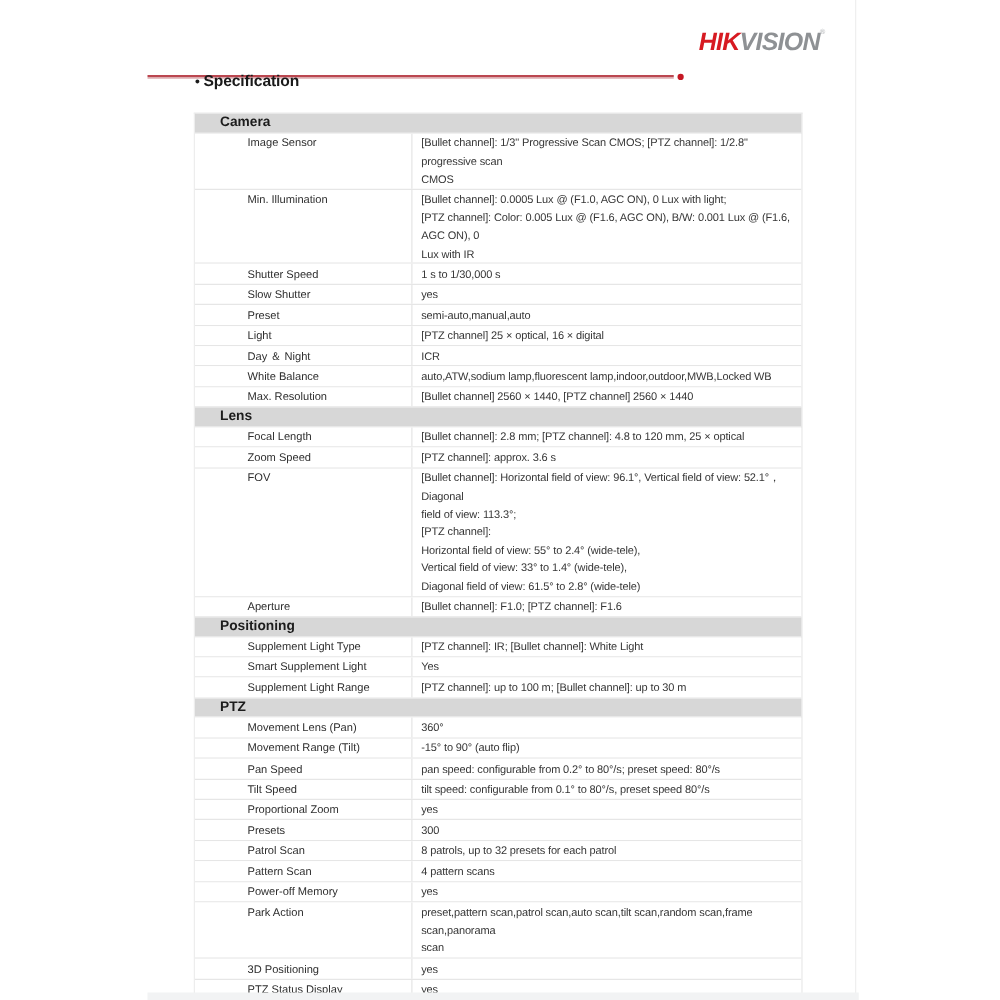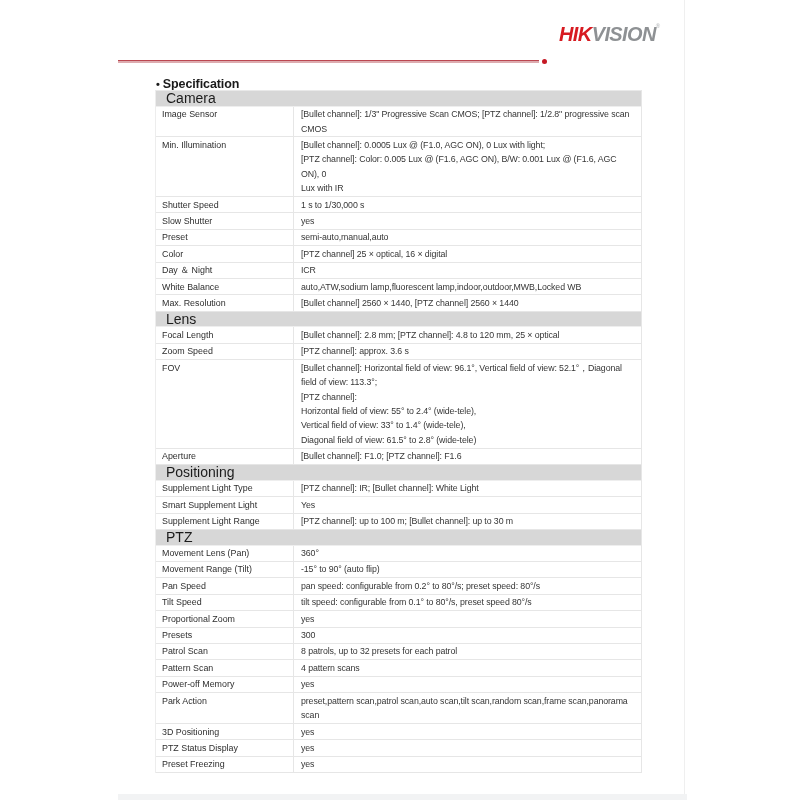--- a/index.html
+++ b/index.html
@@ -25,42 +25,42 @@
     position: absolute; top: 60px; left: 118px; width: 421px; height: 3px;
     background: linear-gradient(to bottom, #bb4750 0 45%, #ddabaf 45% 100%);
   }
   .redline .dot {
     position: absolute; right: -8px; top: -1px;
     width: 5px; height: 5px; border-radius: 50%;
     background: #c51824;
   }
 
   .heading {
-    position: absolute; top: 77px; left: 156px;
+    position: absolute; top: 58px; left: 156px;
     font-size: 12.5px; font-weight: bold; color: #1a1a1a;
     letter-spacing: -0.1px;
   }
   .heading .bullet { font-size: 11px; margin-right: 3px; }
 
   
   .spec-table {
     position: absolute; top: 90px; left: 155px; width: 487px;
     border-left: 1px solid #ededed; border-right: 1px solid #e6e6e6;
     border-top: 1px solid #e9e9e9;
   }
   .sec {
     background: #d7d7d7; color: #1c1c1c;
-    font-size: 14px; font-weight: normal; line-height: 14.6px;
-    padding: 0 10px; border-bottom: 1px solid #eeeeee;
+    font-size: 11px; font-weight: bold; line-height: 14.6px;
+    padding: 0 20px; border-bottom: 1px solid #eeeeee;
   }
   .row { display: flex; border-bottom: 1px solid #e6e6e6; background: #ffffff; }
   .cell { line-height: 14.4px; }
   .label {
     flex: none; width: 137px; padding: 0.5px 6px;
-    font-size: 8.9px; color: #2e2e2e;
+    font-size: 8.9px; color: #2e2e2e; margin-left: 36px;
   }
   .value {
     flex: 1; border-left: 1px solid #e6e6e6; padding: 0.5px 7px;
     font-size: 8.8px; color: #363636; letter-spacing: -0.1px;
     white-space: pre-line;
   }
 
   
   .footer-bar {
     position: absolute; left: 118px; width: 569px; bottom: 0; height: 6px;
@@ -103,21 +103,21 @@
     </div>
     <div class="row">
       <div class="cell label">Slow Shutter</div>
       <div class="cell value">yes</div>
     </div>
     <div class="row">
       <div class="cell label">Preset</div>
       <div class="cell value">semi-auto,manual,auto</div>
     </div>
     <div class="row">
-      <div class="cell label">Color</div>
+      <div class="cell label">Light</div>
       <div class="cell value">[PTZ channel] 25 × optical, 16 × digital</div>
     </div>
     <div class="row">
       <div class="cell label">Day ＆ Night</div>
       <div class="cell value">ICR</div>
     </div>
     <div class="row">
       <div class="cell label">White Balance</div>
       <div class="cell value">auto,ATW,sodium lamp,fluorescent lamp,indoor,outdoor,MWB,Locked WB</div>
     </div>

